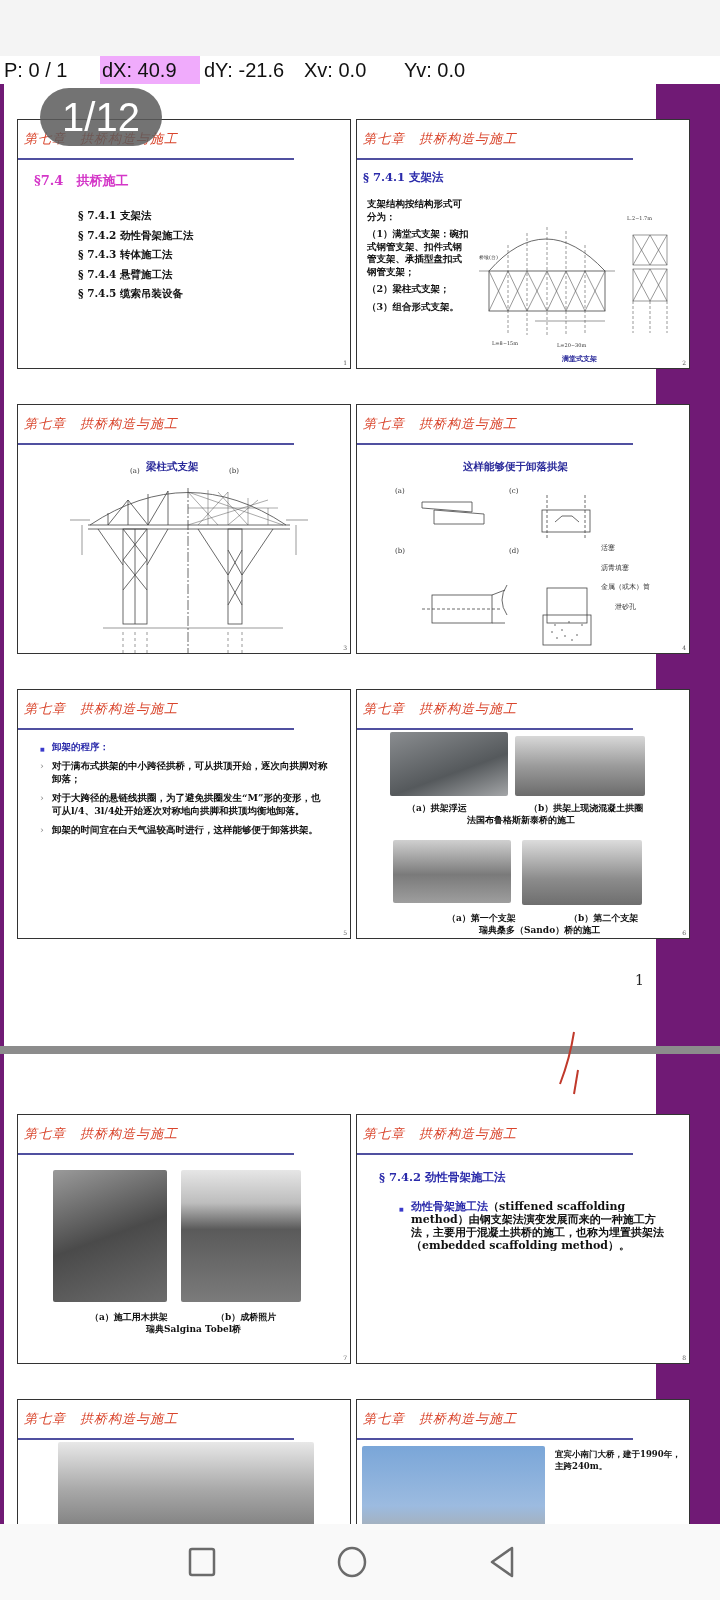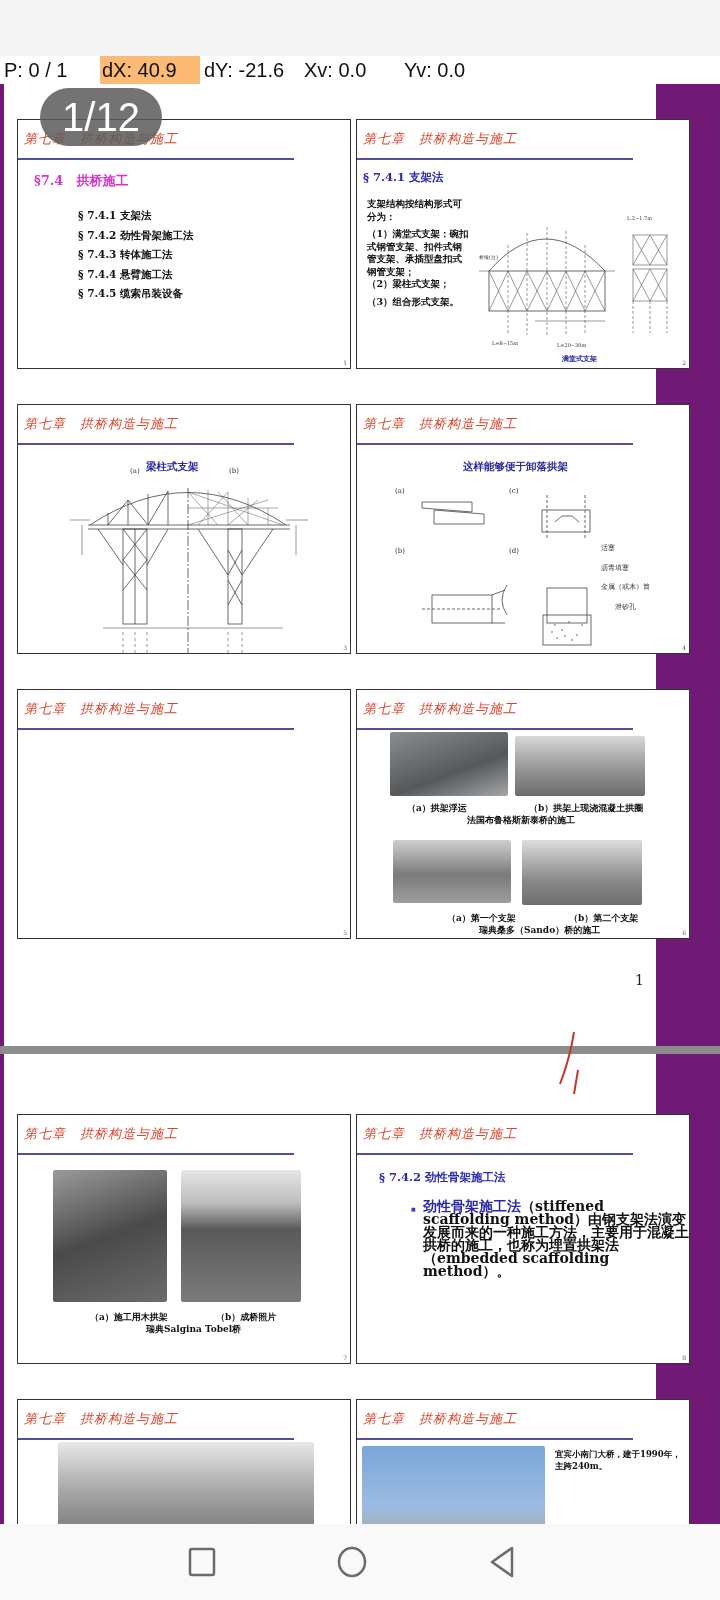--- a/index.html
+++ b/index.html
@@ -5,21 +5,21 @@
   * { box-sizing: border-box; margin: 0; padding: 0; }
   html, body { width: 720px; height: 1600px; overflow: hidden; background: #f4f4f4; }
   body { position: relative; font-family: "DejaVu Serif", "Liberation Serif", serif; }
 
   .top-blank { position: absolute; left: 0; top: 0; width: 720px; height: 56px; background: #f4f4f4; }
 
   
   .debug-bar { position: absolute; left: 0; top: 56px; width: 720px; height: 28px; background: #ffffff;
     font-family: "Liberation Sans", "DejaVu Sans", sans-serif; font-size: 20px; color: #111; white-space: nowrap; overflow: hidden; }
   .debug-bar span { position: absolute; top: 0; height: 28px; line-height: 28px; padding: 0 2px; }
-  .debug-bar .hl { background: #fdba74; }
+  .debug-bar .hl { background: #f0abfc; }
 
   
   .viewer { position: absolute; left: 0; top: 84px; width: 720px; height: 1440px; background: #701a75; overflow: hidden; }
   .pdf-page { position: absolute; left: 4px; width: 652px; background: #ffffff; }
   .page1 { top: 0; height: 962px; }
   .page2 { top: 970px; height: 520px; }
   .page-sep { position: absolute; left: 0; top: 962px; width: 720px; height: 8px; background: #8c8c8c; }
 
   .page-number { position: absolute; right: 12px; top: 888px; font-size: 14px; color: #222; }
 
@@ -87,21 +87,21 @@
       <div class="num">1</div>
     </div>
 
     <div class="slide" style="left:352px;top:35px">
       <div class="chap">第七章　拱桥构造与施工</div>
       <div class="rule"></div>
       <div class="s-title" style="left:6px;top:50px;font-size:11.5px;color:#2a2aaa">§ 7.4.1  支架法</div>
       <div class="bold-black" style="position:absolute;left:10px;top:78px;width:104px;font-size:9.5px;line-height:12.5px">
         <div>支架结构按结构形式可分为：</div>
         <div style="margin-top:5px">（1）满堂式支架：碗扣式钢管支架、扣件式钢管支架、承插型盘扣式钢管支架；</div>
-        <div style="">（2）梁柱式支架；</div>
+        <div style="margin-top:5px">（2）梁柱式支架；</div>
         <div style="margin-top:5px">（3）组合形式支架。</div>
       </div>
       <svg style="position:absolute;left:118px;top:95px" width="140" height="130">
         <path d="M14 56 Q70 -8 130 56" fill="none" stroke="#444" stroke-width="0.8"></path>
         <rect x="14" y="56" width="116" height="40" fill="none" stroke="#444" stroke-width="0.8"></rect>
         <g stroke="#555" stroke-width="0.6">
           <line x1="14" y1="56" x2="33" y2="96"></line>
             <line x1="33" y1="56" x2="14" y2="96"></line>
           <line x1="33" y1="56" x2="52" y2="96"></line>
             <line x1="52" y1="56" x2="33" y2="96"></line>
@@ -251,20 +251,26 @@
       <div class="label-sm" style="left:244px;top:158px">沥青填塞</div>
       <div class="label-sm" style="left:244px;top:177px">金属（或木）筒</div>
       <div class="label-sm" style="left:258px;top:197px">泄砂孔</div>
       <div class="label-sm" style="left:252px;top:252px">垫板</div>
       <div class="num">4</div>
     </div>
 
     <div class="slide" style="left:13px;top:605px">
       <div class="chap">第七章　拱桥构造与施工</div>
       <div class="rule"></div>
+      <div class="bullets" style="left:20px;top:50px;width:290px">
+        <div class="b sq blue">卸架的程序：</div>
+        <div class="b">对于满布式拱架的中小跨径拱桥，可从拱顶开始，逐次向拱脚对称卸落；</div>
+        <div class="b">对于大跨径的悬链线拱圈，为了避免拱圈发生“M”形的变形，也可从l/4、3l/4处开始逐次对称地向拱脚和拱顶均衡地卸落。</div>
+        <div class="b">卸架的时间宜在白天气温较高时进行，这样能够便于卸落拱架。</div>
+      </div>
       <div class="num">5</div>
     </div>
 
     <div class="slide" style="left:352px;top:605px">
       <div class="chap">第七章　拱桥构造与施工</div>
       <div class="rule"></div>
       <div class="photo" style="left:33px;top:42px;width:118px;height:64px;background:linear-gradient(160deg,#8a8d90,#55595c 60%,#a4a6a8)"></div>
       <div class="photo" style="left:158px;top:46px;width:130px;height:60px;background:linear-gradient(180deg,#d8d8d8,#9b9b9b 50%,#6b6b6b)"></div>
       <div class="caption" style="left:50px;top:112px">（a）拱架浮运</div>
       <div class="caption" style="left:172px;top:112px">（b）拱架上现浇混凝土拱圈</div>
@@ -297,21 +303,21 @@
       <div class="caption" style="left:72px;top:196px">（a）施工用木拱架</div>
       <div class="caption" style="left:198px;top:196px">（b）成桥照片</div>
       <div class="caption" style="left:128px;top:208px">瑞典Salgina Tobel桥</div>
       <div class="num">7</div>
     </div>
 
     <div class="slide" style="left:352px;top:60px">
       <div class="chap">第七章　拱桥构造与施工</div>
       <div class="rule"></div>
       <div class="s-title" style="left:22px;top:55px;font-size:11.5px;color:#2a2aaa">§ 7.4.2  劲性骨架施工法</div>
-      <div class="bullets" style="left:52px;top:85px;width:280px;font-size:14px">
+      <div class="bullets" style="left:40px;top:85px;width:280px;font-size:11px">
         <div class="b sq"><span class="blue">劲性骨架施工法</span><span>（stiffened scaffolding method）由钢支架法演变发展而来的一种施工方法，主要用于混凝土拱桥的施工，也称为埋置拱架法（embedded scaffolding method）。</span></div>
       </div>
       <div class="num">8</div>
     </div>
 
     <div class="slide" style="left:13px;top:345px;height:200px">
       <div class="chap">第七章　拱桥构造与施工</div>
       <div class="rule"></div>
       <div class="photo" style="left:40px;top:42px;width:256px;height:120px;background:linear-gradient(180deg,#e8e8e8,#a8a8a8 40%,#5d5d5d)"></div>
     </div>

